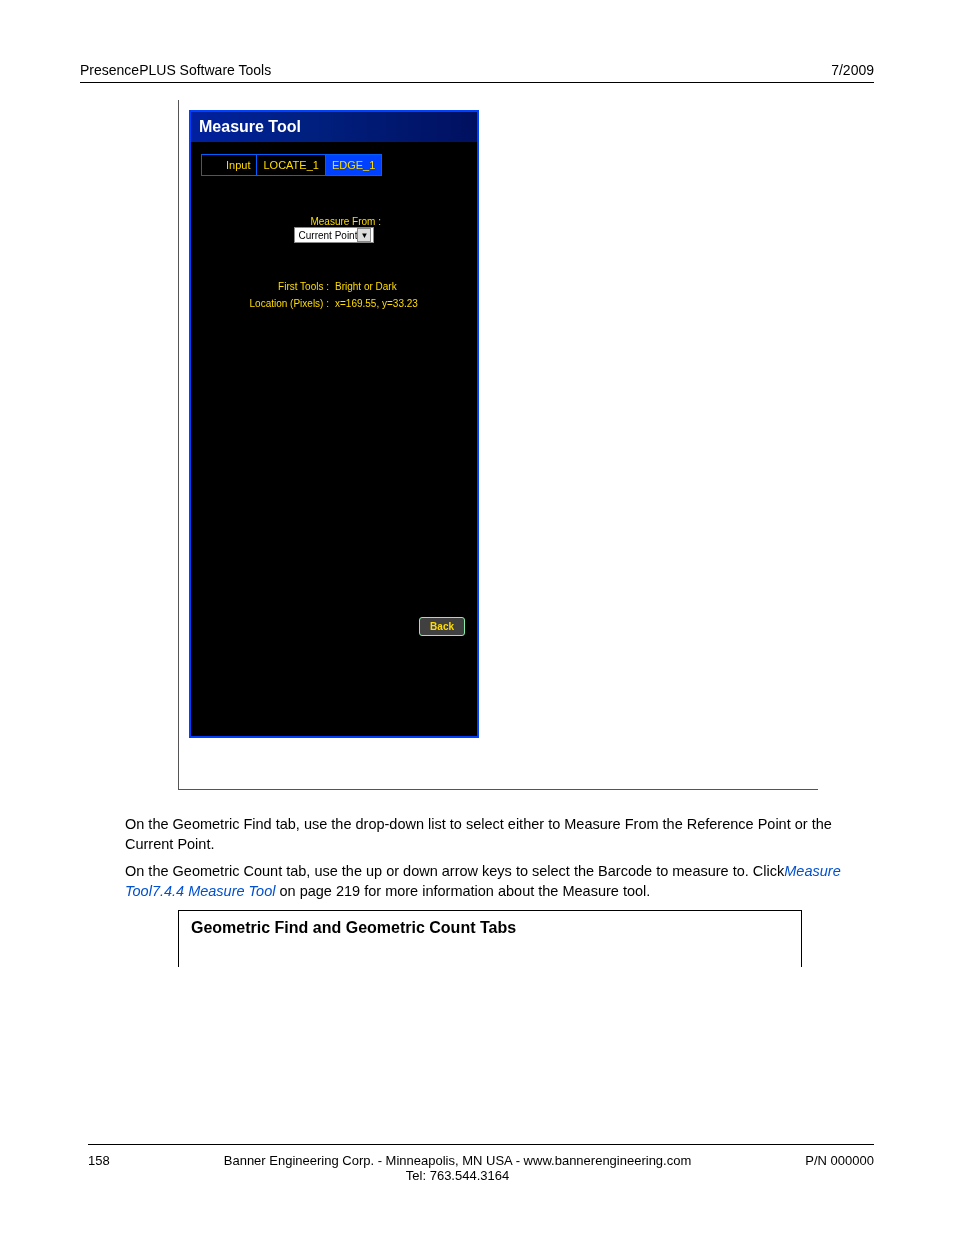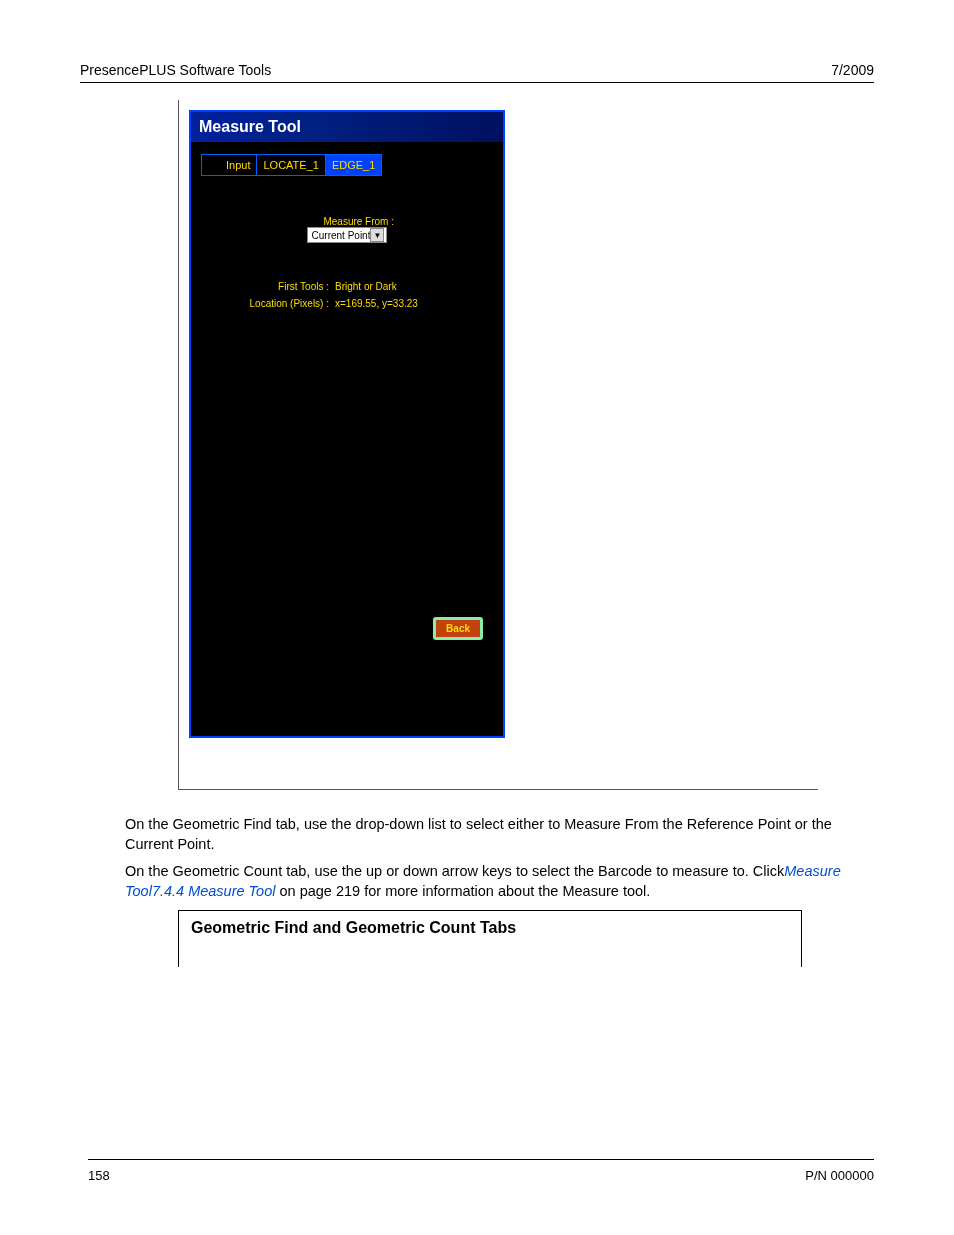--- a/index.html
+++ b/index.html
@@ -26,21 +26,21 @@
     position: absolute;
     top: 100px;
     left: 178px;
     width: 640px;
     height: 690px;
     border-left: 1px solid #555;
     border-bottom: 1px solid #555;
     padding: 10px 0 0 10px;
   }
   .tool-panel {
-    width: 316px;
+    width: 290px;
     height: 628px;
     background: #000;
     border: 2px solid #0040ff;
     position: relative;
   }
   .tool-title {
     background: linear-gradient(to right, #0020a0, #002080 40%, #001060);
     color: #fff;
     font-weight: bold;
     font-size: 16px;
@@ -145,25 +145,25 @@
     width: 40px;
     line-height: 1.1;
   }
   .chart-xlabel {
     position: absolute;
     font-size: 9px;
     color: #ffdd00;
   }
   .back-btn {
     position: absolute;
-    right: 20px;
+    right: 12px;
     top: 505px;
-    background: #c2410c;
-    color: #ffdd00;
-    border: 3px solid #86efac;
+    background: #404040;
+    color: #ffdd00;
+    border: 1px solid #86efac;
     border-radius: 3px;
     font-size: 10px;
     font-weight: bold;
     padding: 3px 10px;
     cursor: pointer;
   }
   .body-text {
     position: absolute;
     left: 125px;
     right: 80px;
@@ -254,14 +254,18 @@
 <div class="body-text" style="top:862px;">
   <span>On the Geometric Count tab, use the up or down arrow keys to select the Barcode to measure to. Click</span><span class="link">Measure Tool7.4.4 Measure Tool</span><span> on page 219 for more information about the Measure tool.</span>
 </div>
 
 <div class="subsection-box" style="top:910px;">
   <div class="subsection-title">Geometric Find and Geometric Count Tabs</div>
 </div>
 
 <div class="footer">
   <span>158</span>
+  <div class="footer-center">
+    <div>Banner Engineering Corp. - Minneapolis, MN USA - www.bannerengineering.com</div>
+    <div>Tel: 763.544.3164</div>
+  </div>
   <span>P/N 000000</span>
 </div>
 
 </body></html>

